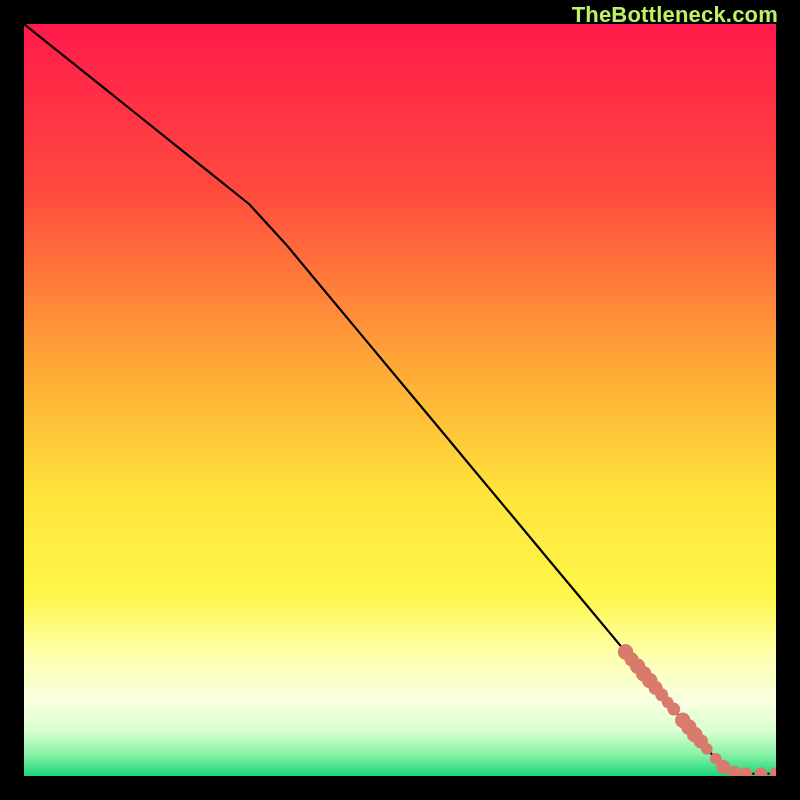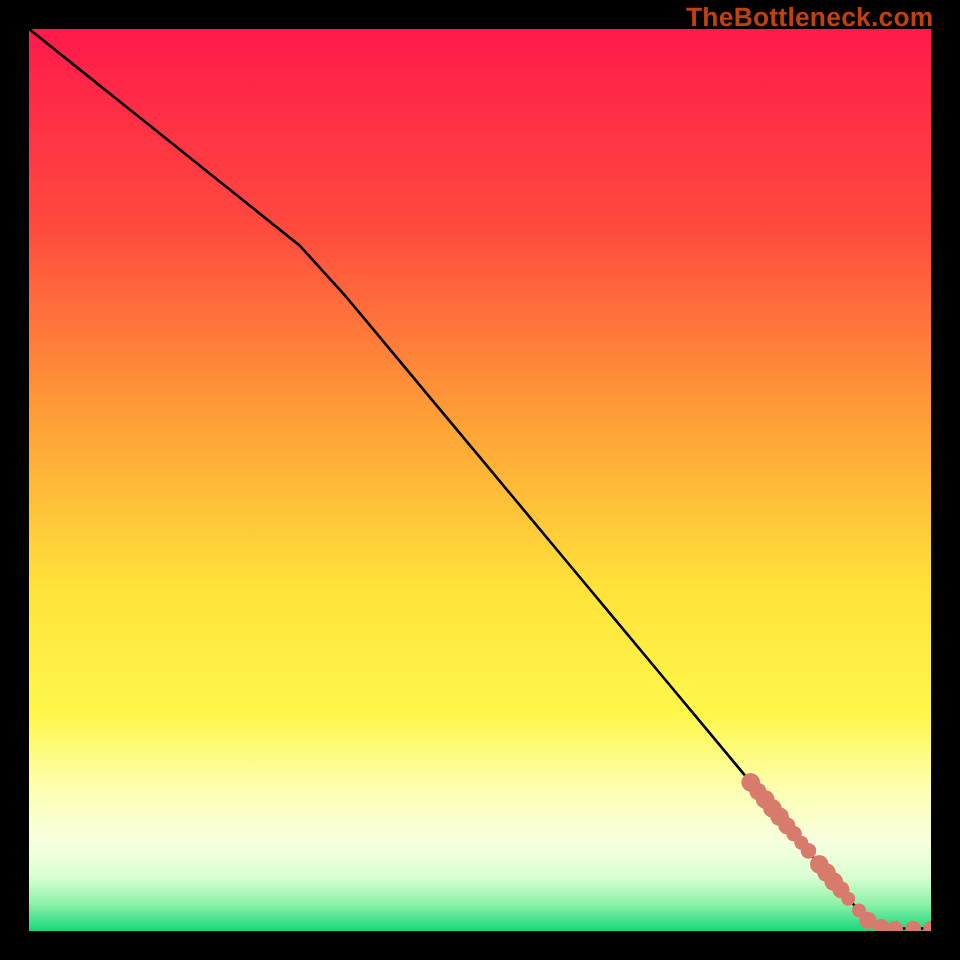--- a/index.html
+++ b/index.html
@@ -26,21 +26,21 @@
     width: 752px;
     height: 752px;
     overflow: hidden;
   }
   .watermark {
     position: absolute;
     top: 2px;
     right: 22px;
     font-size: 22px;
     font-weight: 600;
-    color: #c2410c;
+    color: #bef264;
     letter-spacing: 0.2px;
   }
   svg { display: block; }
 </style>
 </head>
 <body>
 
 <div class="frame">
   <div class="watermark">TheBottleneck.com</div>
   <div class="plot">

